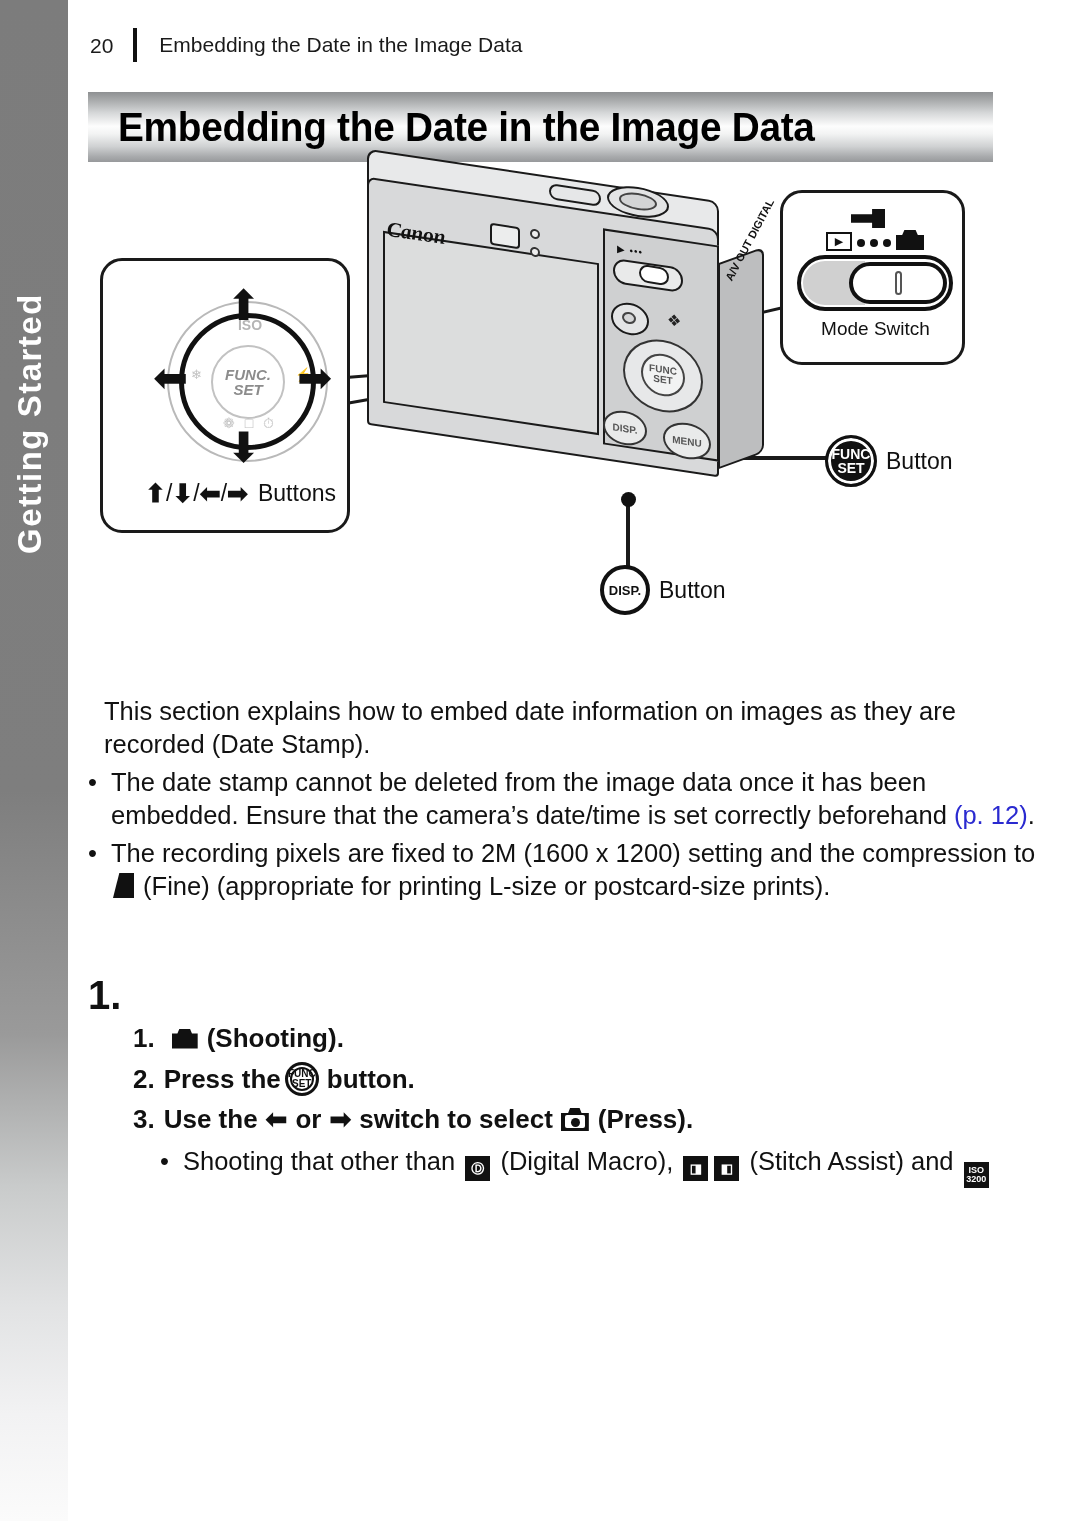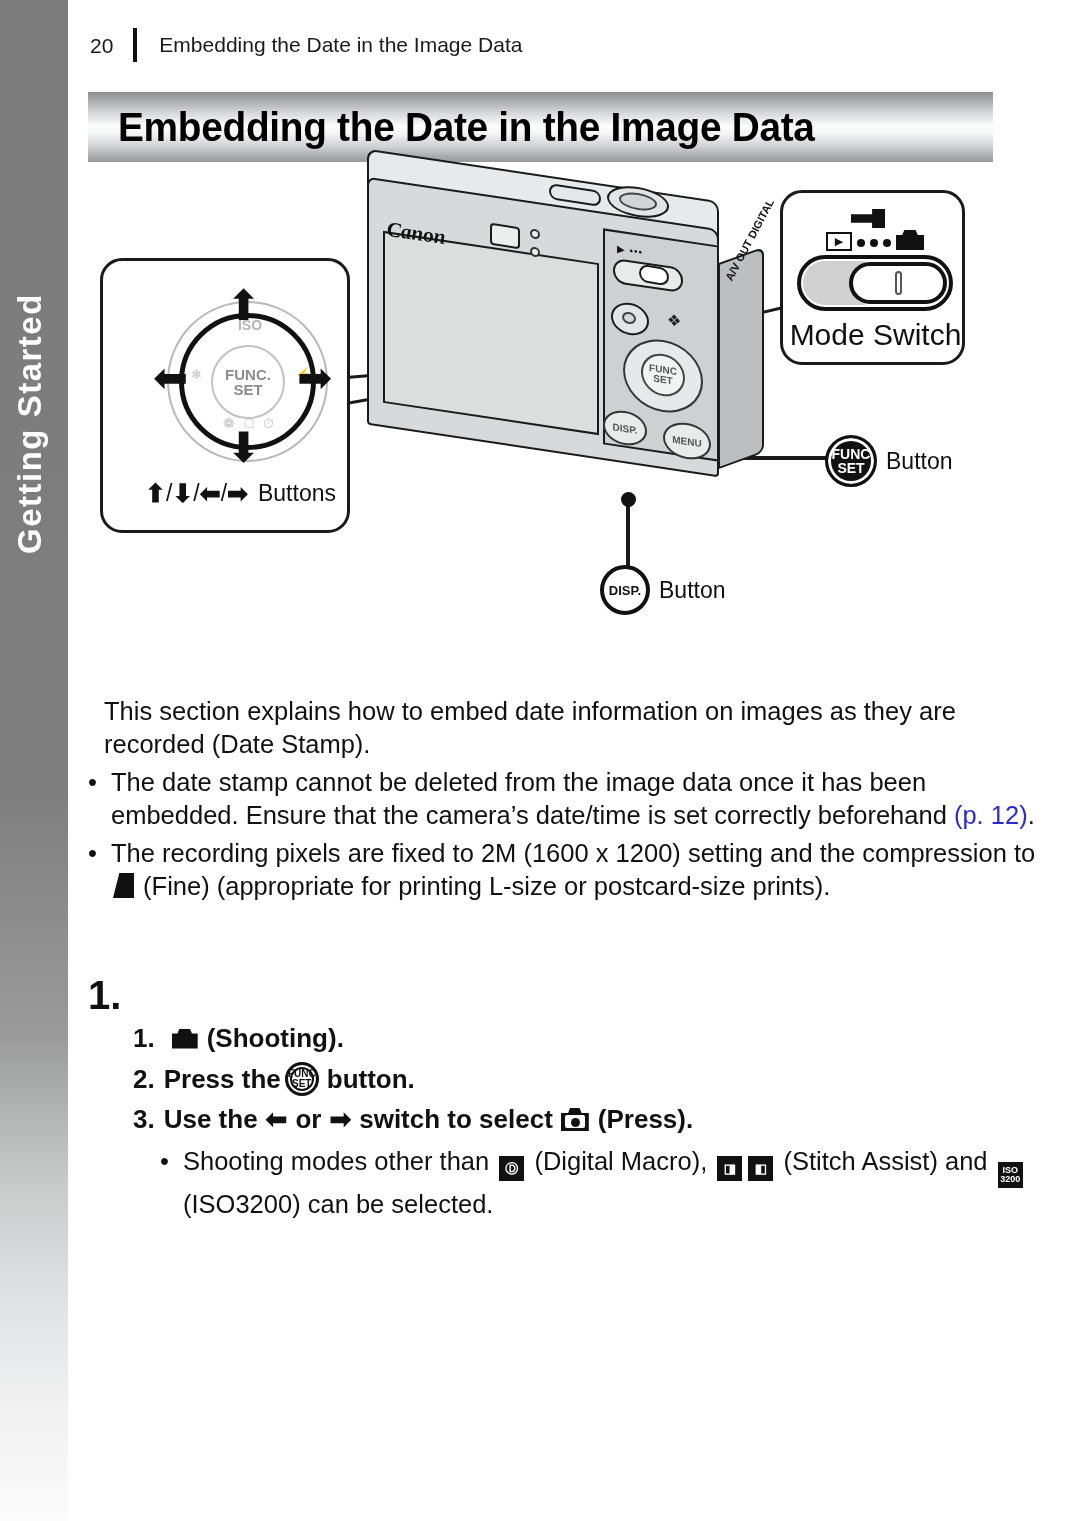--- a/index.html
+++ b/index.html
@@ -68,21 +68,21 @@
     border: 5px solid #111; border-radius: 50%;
   }
   #dpad-ring-outer {
     position: absolute; left: 12px; top: 12px; width: 161px; height: 161px;
     border: 2px solid #b9b9b9; border-radius: 50%;
   }
   #dpad-center {
     position: absolute; left: 56px; top: 56px; width: 74px; height: 74px;
     border: 2px solid #c2c2c2; border-radius: 50%;
     display: flex; flex-direction: column; align-items: center; justify-content: center;
-    color: #8c8c8c; font-size: 15px; font-weight: bold; line-height: 1.0;
+    color: #8c8c8c; font-size: 15px; font-weight: bold; line-height: 1.0; font-style: italic;
   }
   .dpad-arrow { position: absolute; color: #111; font-size: 42px; line-height: 1; }
   #dpad-iso {
     position: absolute; left: 50px; top: 28px; width: 90px; text-align: center;
     color: #b5b5b5; font-size: 14px; font-weight: bold;
   }
   #dpad-bottom-icons {
     position: absolute; left: 45px; top: 126px; width: 100px; text-align: center;
     color: #c2c2c2; font-size: 14px; letter-spacing: 3px;
   }
@@ -125,21 +125,21 @@
     background: #d0d0d0; border-radius: 24px 0 0 24px;
   }
   #mode-knob {
     position: absolute; left: 48px; top: 3px; width: 98px; height: 42px;
     border: 4px solid #111; border-radius: 22px; background: #fff;
     display: flex; align-items: center; justify-content: center;
   }
   #mode-knob-line { width: 7px; height: 24px; border-radius: 4px; background: #fff; border: 2px solid #555; }
   #mode-switch-label {
     position: absolute; left: 0; top: 125px; width: 185px; text-align: center;
-    font-size: 30px; color: #111;
+    font-size: 19px; color: #111;
   }
 
   
   .btn-callout { position: absolute; display: flex; align-items: center; gap: 9px; }
   #func-callout { left: 745px; top: 255px; }
   #disp-callout { left: 520px; top: 385px; }
   .func-icon {
     width: 52px; height: 52px; border-radius: 50%;
     background: #111; border: 3px solid #111;
     box-shadow: 0 0 0 3px #fff inset;
@@ -502,27 +502,26 @@
       <span>or</span>
       <span style="margin:0 8px;">➡</span>
       <span>switch to select</span>
       <span class="ico ico-auto" style="margin-left:8px;"></span>
       <span style="margin-left:6px;">(Press).</span>
     </div>
 
     <div class="note-row">
       <div class="bullet-mark">•</div>
       <div>
-        <span>Shooting modes other than</span>
+        <span>Shooting that other than</span>
         <span class="ico ico-sq">Ⓓ</span>
         <span>(Digital Macro),</span>
         <span class="ico ico-sq">◨</span><span class="ico ico-sq">◧</span>
         <span>(Stitch Assist) and</span>
         <span class="ico ico-iso">
           <span>ISO</span>
           <span>3200</span>
         </span>
-        <span>(ISO3200) can be selected.</span>
       </div>
     </div>
   </div>
 
 </div>
 
 </body></html>

